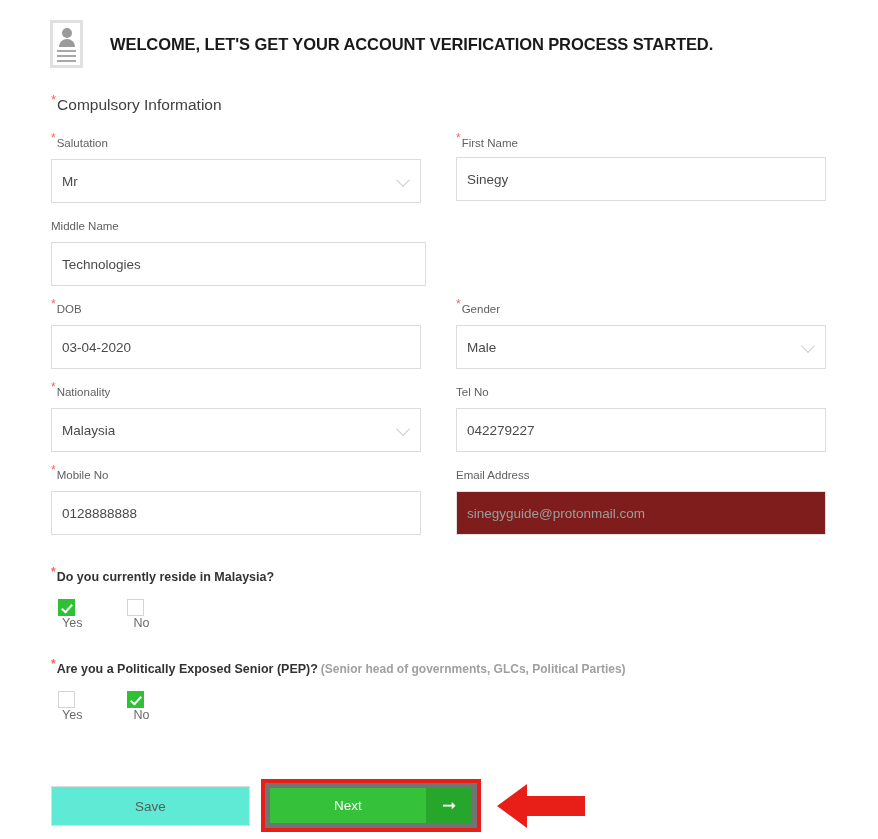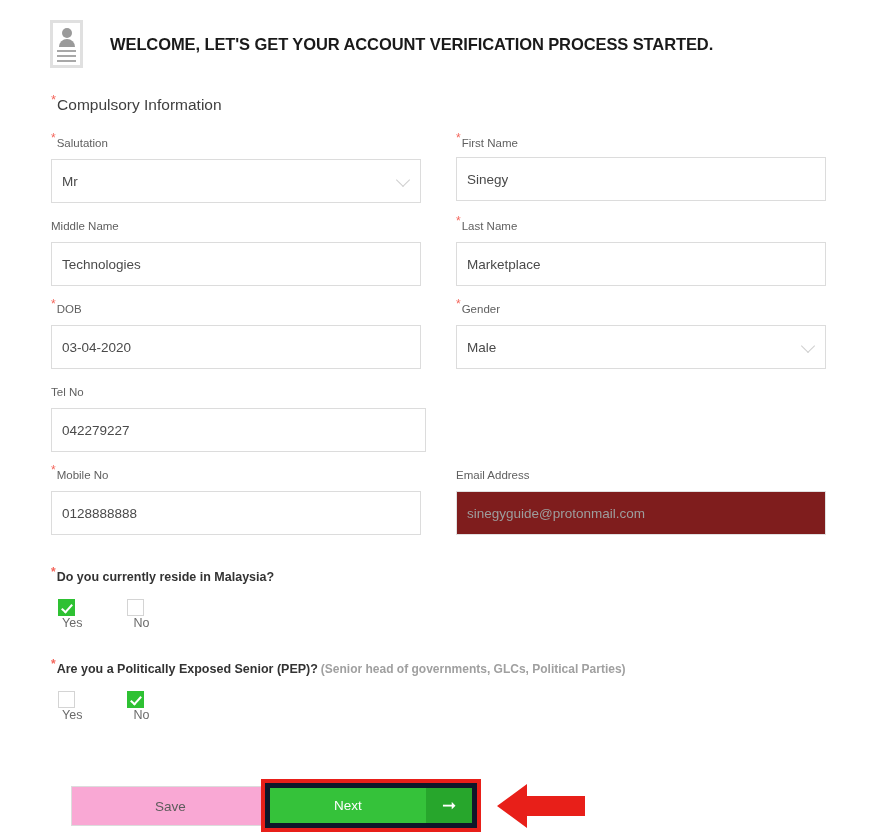--- a/index.html
+++ b/index.html
@@ -203,37 +203,36 @@
   }
 
   
   .btn-save {
     position: absolute;
     left: 51px;
     top: 786px;
     width: 199px;
     height: 40px;
     border: 1px solid #dcdcdc;
-    background: #f9a8d4;
+    background: #5eead4;
     box-sizing: border-box;
     display: flex;
     align-items: center;
     justify-content: center;
     font-size: 13.5px;
     color: #5c5c5c;
-    margin-left: 20px;
   }
   .next-highlight {
     position: absolute;
     left: 261px;
     top: 779px;
     width: 220px;
     height: 53px;
     border: 4px solid #e81f19;
-    background: #0f172a;
+    background: #737373;
     box-sizing: border-box;
     padding: 5px;
   }
   .btn-next {
     width: 100%;
     height: 100%;
     display: flex;
     background: #35c23a;
   }
   .btn-next .next-label {
@@ -300,45 +299,46 @@
     </div>
   </div>
 
   <div class="row">
     <div class="field">
       <div class="field-label">Middle Name</div>
       <div class="control">
         <span class="value">Technologies</span>
       </div>
     </div>
-    <div class="field">
-      <div class="field-label"><span class="req">*</span><span>Last Name</span></div>
-      <div class="control">
-        <span class="value">Marketplace</span>
-      </div>
-    </div>
   </div>
 
   <div class="row">
     <div class="field">
       <div class="field-label"><span class="req">*</span><span>DOB</span></div>
       <div class="control">
         <span class="value">03-04-2020</span>
       </div>
     </div>
     <div class="field">
       <div class="field-label"><span class="req">*</span><span>Gender</span></div>
       <div class="control">
         <span class="value">Male</span>
         <span class="chevron"></span>
       </div>
     </div>
   </div>
 
   <div class="row">
+    <div class="field">
+      <div class="field-label"><span class="req">*</span><span>Nationality</span></div>
+      <div class="control">
+        <span class="value">Malaysia</span>
+        <span class="chevron"></span>
+      </div>
+    </div>
     <div class="field">
       <div class="field-label">Tel No</div>
       <div class="control">
         <span class="value">042279227</span>
       </div>
     </div>
   </div>
 
   <div class="row">
     <div class="field">

